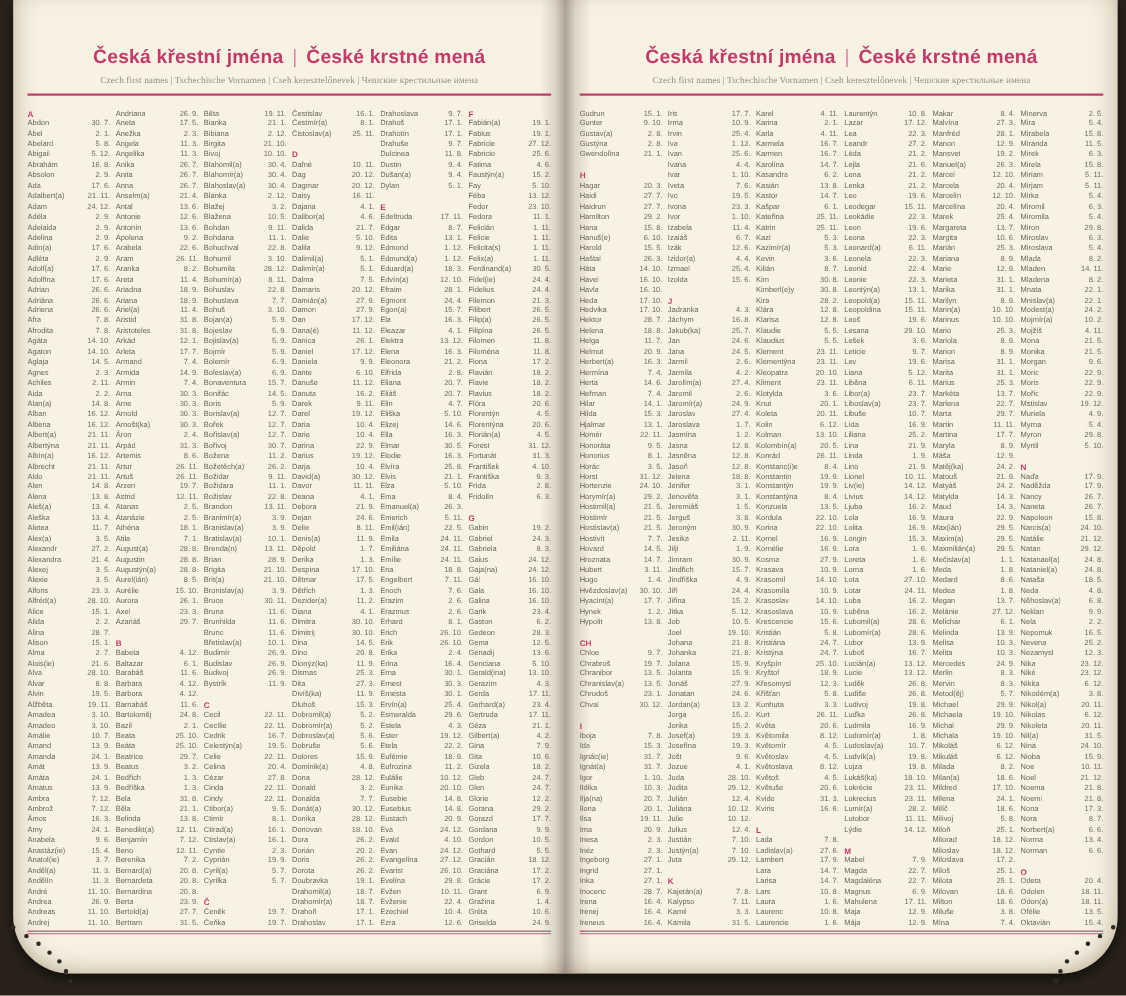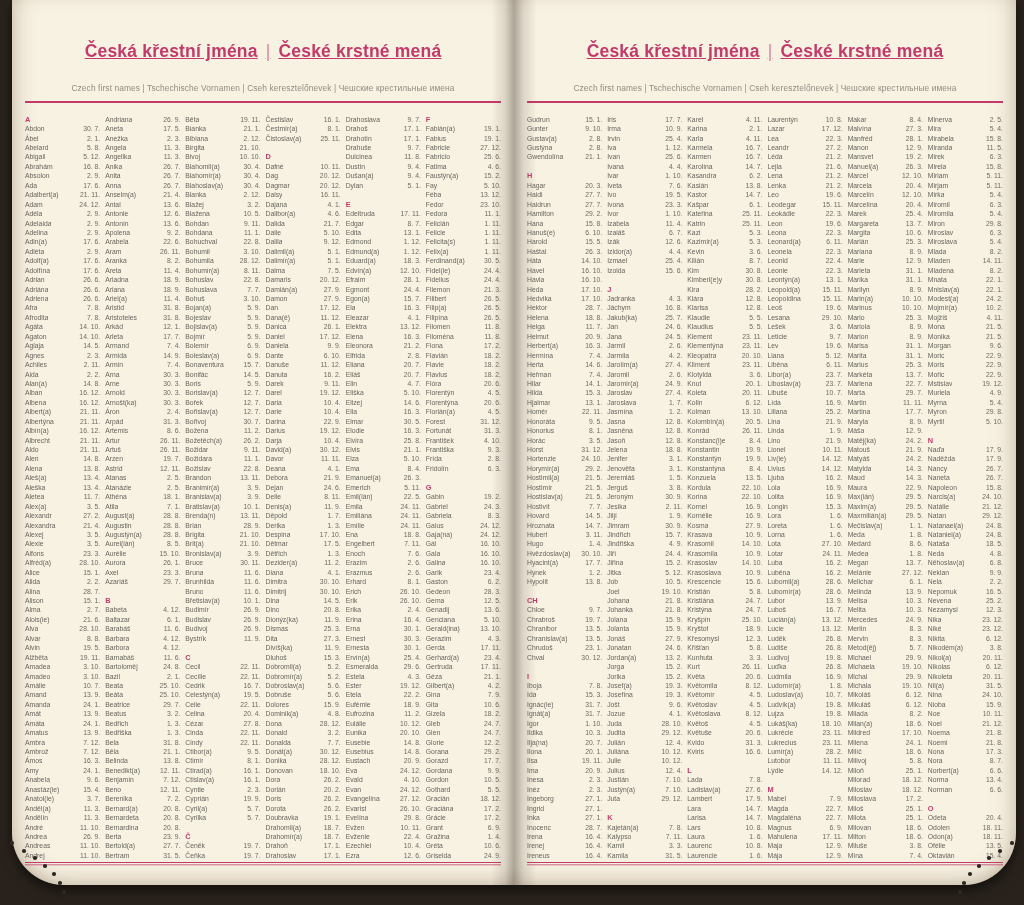--- a/index.html
+++ b/index.html
@@ -27,26 +27,26 @@
     transform:translateX(-50%);pointer-events:none;z-index:3;
     background:linear-gradient(90deg,rgba(90,75,60,0) 0%,rgba(95,80,64,.18) 30%,rgba(70,58,48,.42) 50%,rgba(95,80,64,.18) 70%,rgba(90,75,60,0) 100%);
   }
   .page{
     width:502px;box-sizing:border-box;position:relative;
     padding:40px 13px 0 13px;z-index:1;
   }
   .page-head{text-align:center;}
   .title{
     color:#c23a69;font-size:17.5px;font-weight:bold;letter-spacing:.2px;
-    line-height:22px;white-space:nowrap;text-decoration:underline;
+    line-height:22px;white-space:nowrap;
   }
   .title .tdiv{color:#d687a2;font-weight:normal;margin:0 8px;}
   .subtitle{
-    color:#8f8d82;font-size:8.4px;margin-top:21px;line-height:11px;
-    letter-spacing:.1px;white-space:nowrap;
+    color:#8f8d82;font-size:8.4px;margin-top:5px;line-height:11px;
+    letter-spacing:.1px;white-space:nowrap;font-family:Liberation Serif, serif;
   }
   .rule{height:1.7px;background:#c23a69;margin-top:7px;}
   .cols{
     margin-top:12px;height:746px;
     display:grid;grid-template-columns:repeat(6,1fr);column-gap:5px;
   }
   .col{min-width:0;}
   .nrow{
     display:flex;justify-content:space-between;
     height:9.443px;line-height:9.7px;font-size:6.8px;

